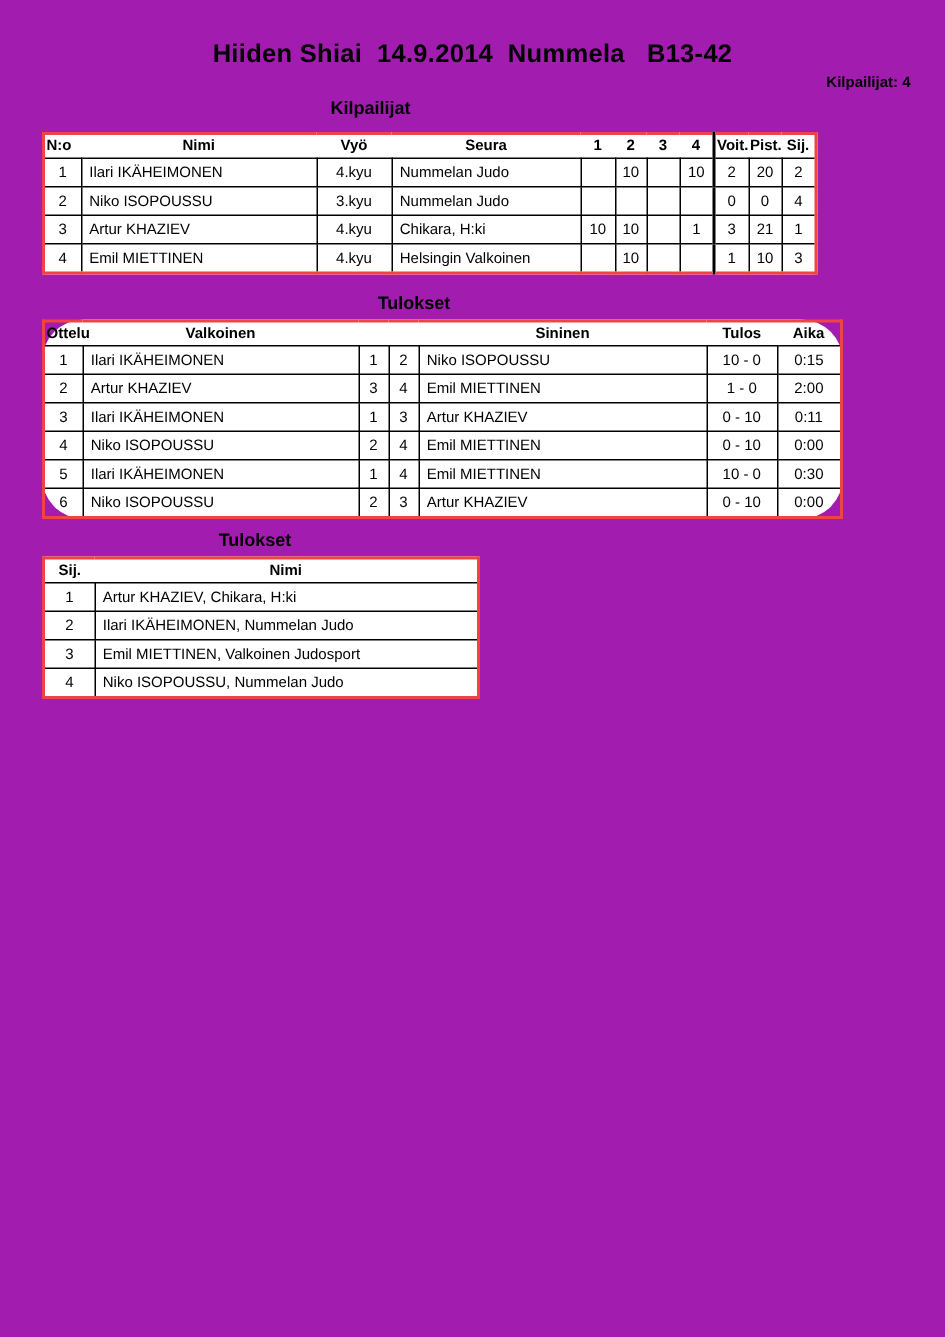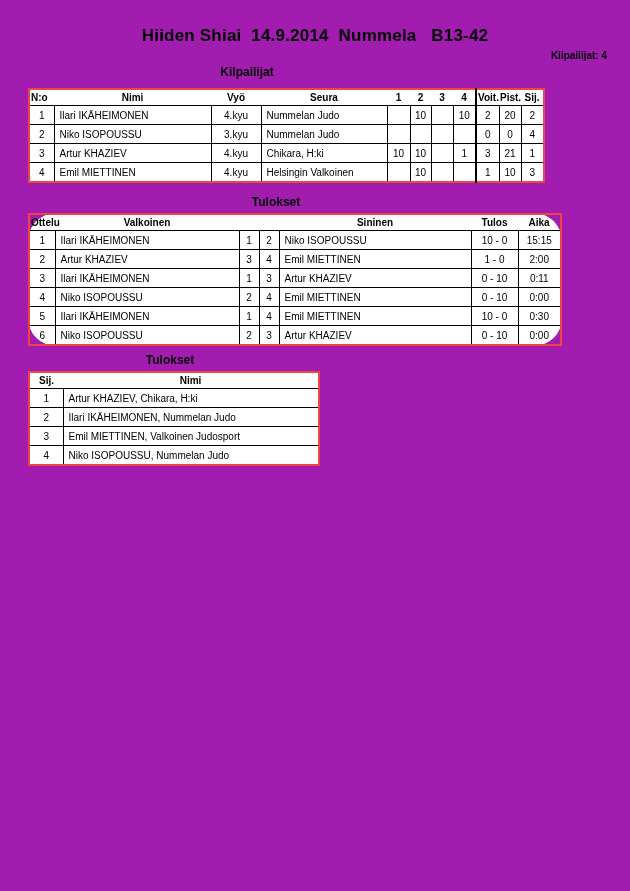--- a/index.html
+++ b/index.html
@@ -205,21 +205,21 @@
         </tr>
     </thead>
     <tbody>
         <tr>
           <td>1</td>
           <td>Ilari IKÄHEIMONEN</td>
           <td>1</td>
           <td>2</td>
           <td>Niko ISOPOUSSU</td>
           <td>10 - 0</td>
-          <td>15:15</td>
+          <td>0:15</td>
         </tr>
         <tr>
           <td>2</td>
           <td>Artur KHAZIEV</td>
           <td>3</td>
           <td>4</td>
           <td>Emil MIETTINEN</td>
           <td>1 - 0</td>
           <td>2:00</td>
         </tr>

